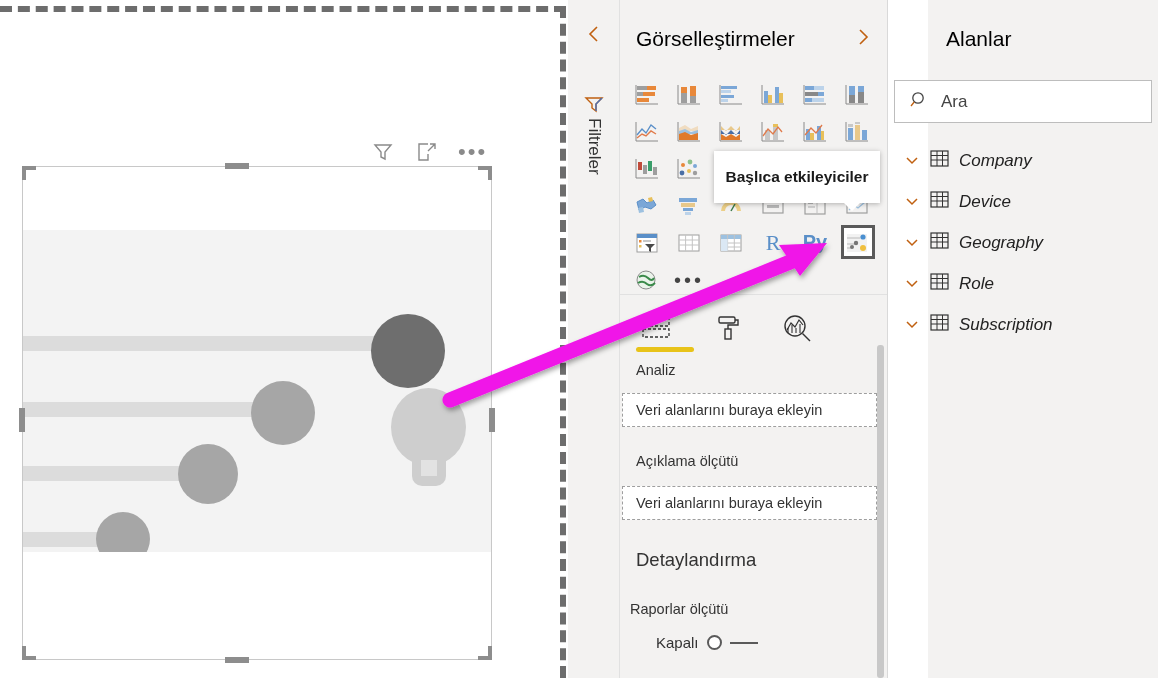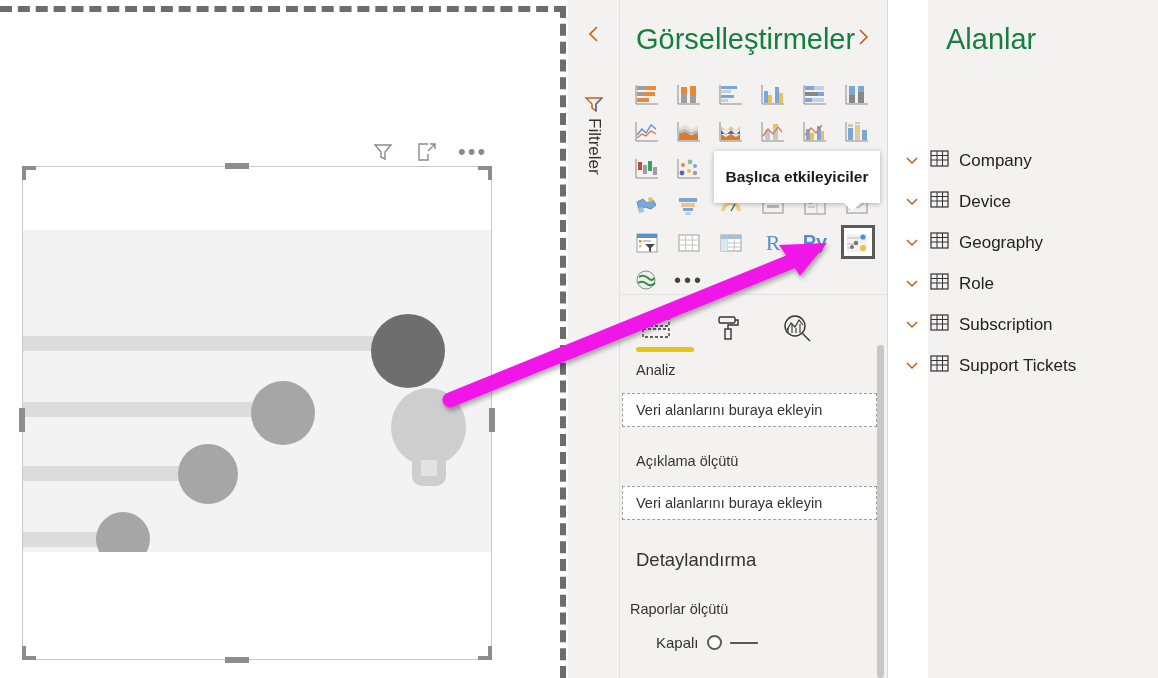--- a/index.html
+++ b/index.html
@@ -83,21 +83,21 @@
   
   .viz-pane {
     position: absolute; left: 620px; top: 0; width: 268px; height: 678px;
     background: #f3f2f1; border-right: 1px solid #d9d9d9;
   }
   .pane-header {
     position: absolute; left: 0; top: 16px; width: 268px; height: 46px;
     display: flex; align-items: center; justify-content: space-between;
     padding: 0 18px 0 16px;
   }
-  .pane-title { font-size: 29px; color: #15803d; font-weight: 400; }
+  .pane-title { font-size: 21px; color: #000000; font-weight: 400; }
   .pane-expand { color: #c06010; font-size: 20px; }
 
   .icon-grid {
     position: absolute; left: 626px; top: 76px; width: 256px;
     display: grid; grid-template-columns: repeat(6, 42px); gap: 0;
   }
   .gicon {
     width: 42px; height: 37px; display:flex; align-items:center; justify-content:center;
     position: relative;
   }
@@ -170,21 +170,21 @@
     padding: 0 18px 0 18px;
   }
   .search-box {
     position: absolute; left: 894px; top: 80px; width: 258px; height: 43px;
     background: #fff; border: 1px solid #bdbdbd;
     display: flex; align-items: center; gap: 12px; padding-left: 14px;
   }
   .search-placeholder { font-size: 17px; color: #444; }
   .fields-list { position: absolute; left: 888px; top: 140px; width: 270px; }
   .field-row {
-    height: 41px; display: flex; align-items: center; gap: 10px; padding-left: 16px;
+    height: 41px; display: flex; align-items: center; gap: 10px; padding-left: 16px; font-style: italic;
   }
   .field-chevron { color: #c06010; font-size: 17px; width: 16px; display:flex; justify-content:center; }
   .field-name { font-size: 17px; color: #222; }
   .hdr-chevron { color: #c06010; font-size: 20px; }
 
   .arrow-layer { position: absolute; left:0; top:0; width: 1158px; height: 678px; pointer-events:none; z-index: 40; }
 </style>
 </head>
 <body>
 
@@ -593,20 +593,29 @@
     <div class="fields-header">
       <span class="pane-title">Alanlar</span>
       <span class="hdr-chevron">
         <svg width="14" height="20" viewBox="0 0 14 20">
             <path d="M4 3l7 7-7 7" fill="none" stroke="#c06010" stroke-width="1.6"></path>
           </svg>
       </span>
     </div>
   </div>
 
+  <div class="search-box">
+    <span>
+      <svg width="20" height="20" viewBox="0 0 20 20">
+          <circle cx="9" cy="8" r="5.2" fill="none" stroke="#444" stroke-width="1.3"></circle>
+          <path d="M5.2 12L2 16" stroke="#c06010" stroke-width="1.3"></path>
+        </svg>
+    </span>
+    <span class="search-placeholder">Ara</span>
+  </div>
 
   <div class="fields-list">
     <div class="field-row">
       <span class="field-chevron">
           <svg width="14" height="10" viewBox="0 0 14 10">
             <path d="M2 2l5 5 5-5" fill="none" stroke="#c06010" stroke-width="1.5"></path>
           </svg>
         </span>
       <span><svg width="19" height="17" viewBox="0 0 19 17">
             <rect x="1" y="1" width="17" height="15" fill="none" stroke="#333" stroke-width="1.2"></rect>
@@ -654,32 +663,20 @@
       <span class="field-chevron">
           <svg width="14" height="10" viewBox="0 0 14 10">
             <path d="M2 2l5 5 5-5" fill="none" stroke="#c06010" stroke-width="1.5"></path>
           </svg>
         </span>
       <span><svg width="19" height="17" viewBox="0 0 19 17">
             <rect x="1" y="1" width="17" height="15" fill="none" stroke="#333" stroke-width="1.2"></rect>
             <path d="M1 5.5h17M1 10h17M7 1v15M12.5 1v15" stroke="#333" stroke-width="1"></path>
           </svg></span>
       <span class="field-name">Subscription</span>
-    </div>
-    <div class="field-row">
-      <span class="field-chevron">
-          <svg width="14" height="10" viewBox="0 0 14 10">
-            <path d="M2 2l5 5 5-5" fill="none" stroke="#c06010" stroke-width="1.5"></path>
-          </svg>
-        </span>
-      <span><svg width="19" height="17" viewBox="0 0 19 17">
-            <rect x="1" y="1" width="17" height="15" fill="none" stroke="#333" stroke-width="1.2"></rect>
-            <path d="M1 5.5h17M1 10h17M7 1v15M12.5 1v15" stroke="#333" stroke-width="1"></path>
-          </svg></span>
-      <span class="field-name">Support Tickets</span>
     </div>
   </div>
 
   <svg class="arrow-layer">
     <defs>
       <filter id="sh" x="-30%" y="-30%" width="180%" height="180%">
         <feDropShadow dx="1.5" dy="3" stdDeviation="2.5" flood-color="#000" flood-opacity="0.35"></feDropShadow>
       </filter>
     </defs>
     <g filter="url(#sh)">

